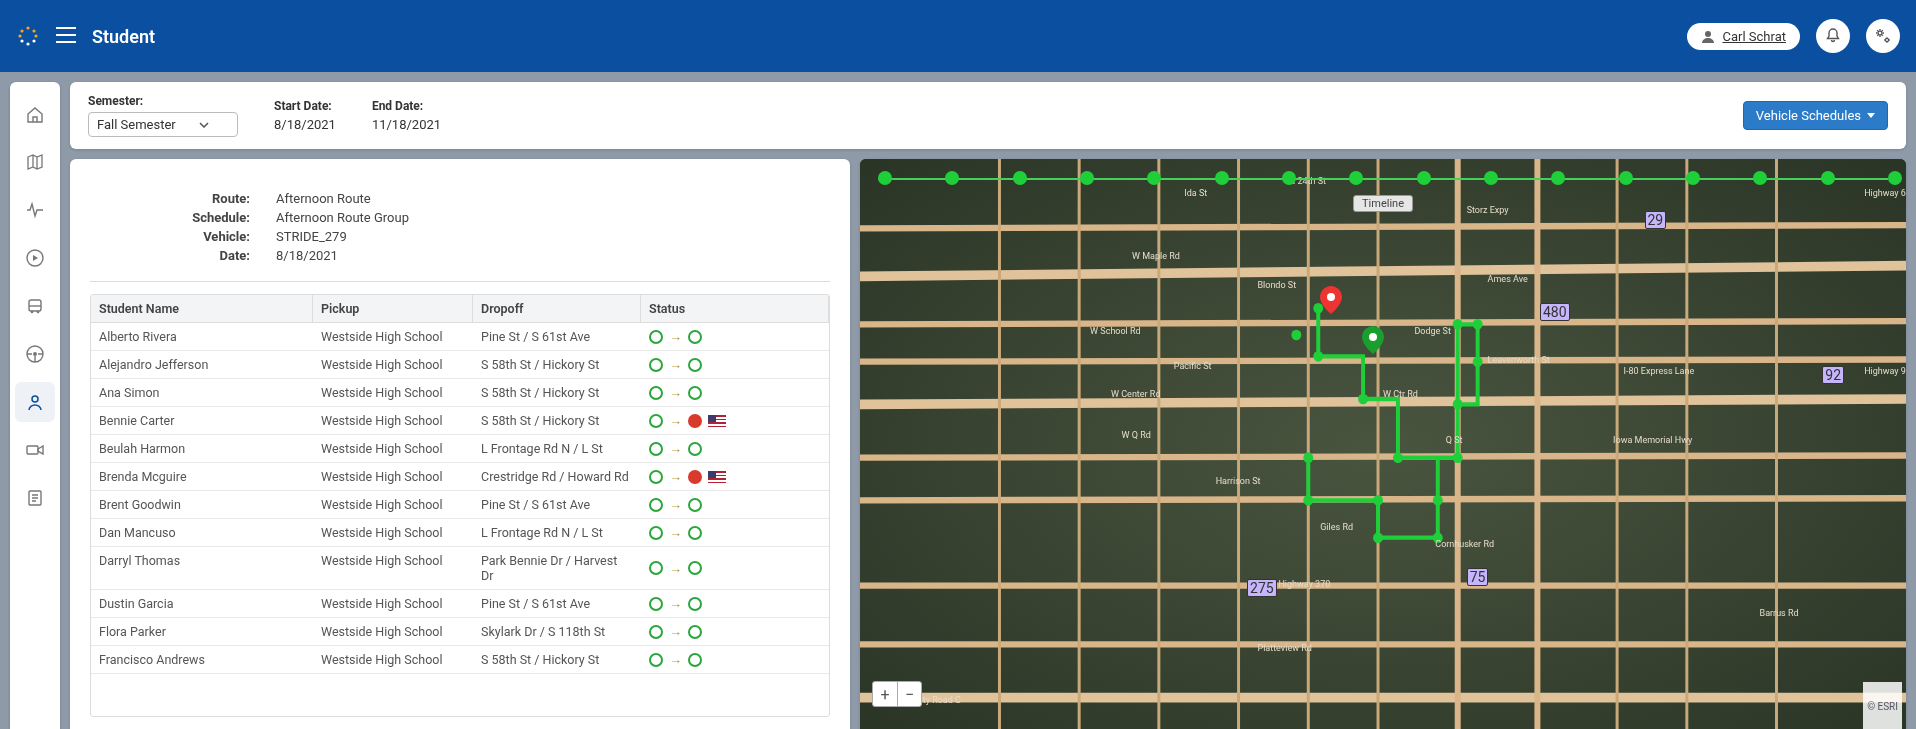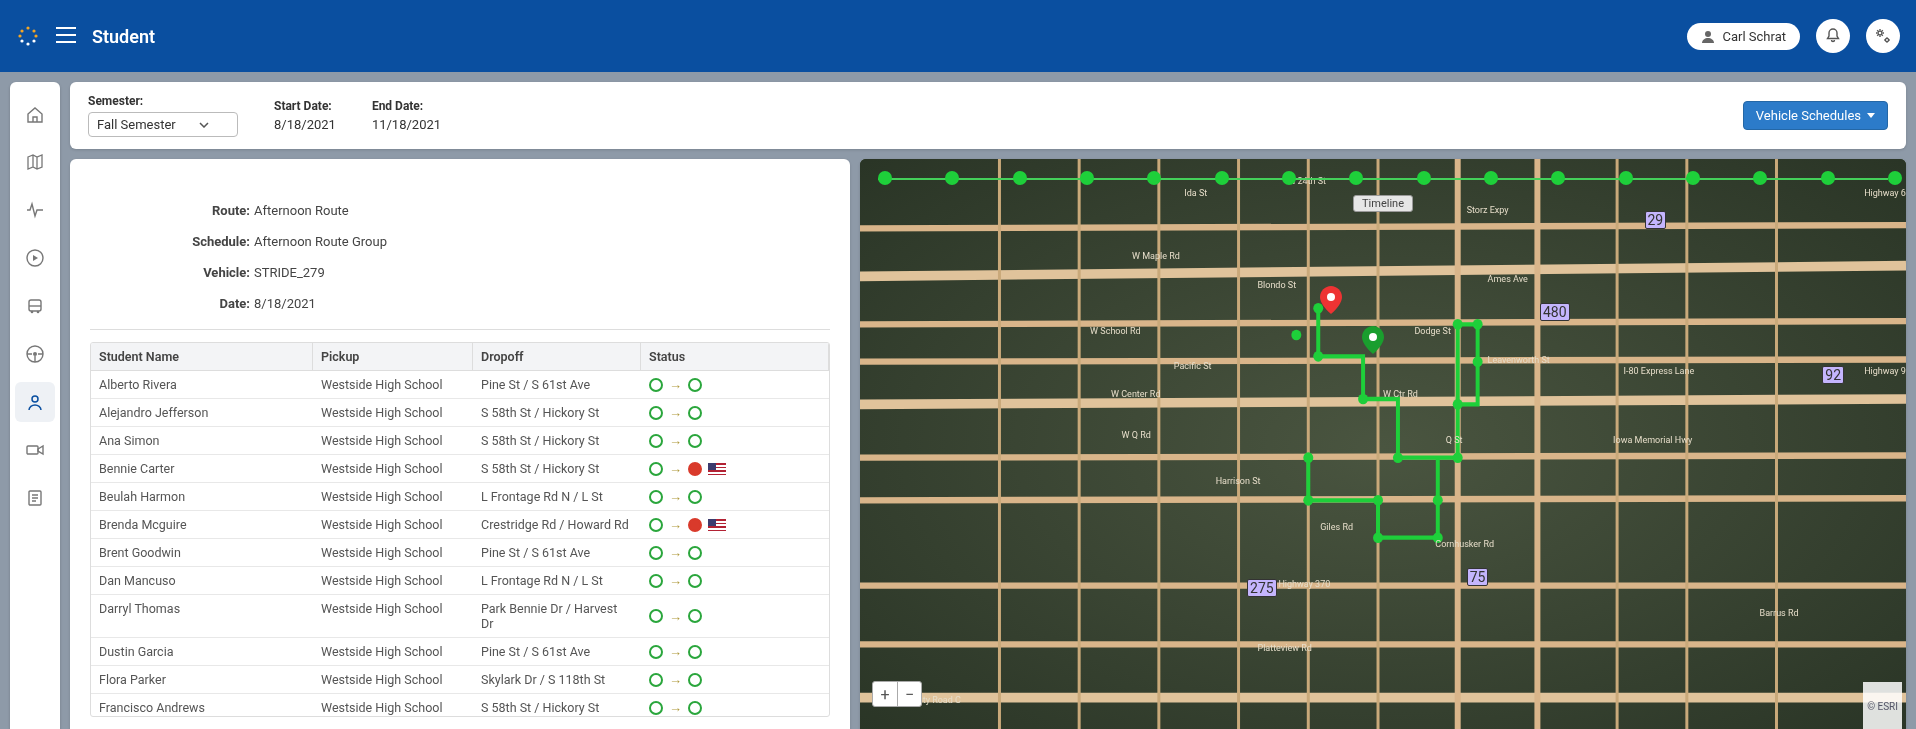--- a/index.html
+++ b/index.html
@@ -4,21 +4,21 @@
 <style>
 * { box-sizing: border-box; margin: 0; padding: 0; }
 body { font-family: -apple-system, BlinkMacSystemFont, "Segoe UI", Roboto, Arial, sans-serif; background: #8e9aa8; width: 1916px; height: 729px; overflow: hidden; font-size: 14px; color: #333; }
 
 
 .topbar { height: 72px; background: #0a4fa0; color: #fff; display: flex; align-items: center; padding: 0 16px; gap: 16px; }
 .logo { width: 24px; height: 24px; display: flex; align-items: center; justify-content: center; }
 .hamburger { width: 20px; cursor: pointer; }
 .page-title { font-size: 18px; font-weight: 600; }
 .topbar-spacer { flex: 1; }
-.user-chip { background: #fff; color: #333; border-radius: 18px; padding: 6px 14px; display: flex; align-items: center; gap: 8px; font-size: 13px; cursor: pointer; }
+.user-chip { background: #fff; color: #333; border-radius: 18px; padding: 6px 14px; display: flex; align-items: center; gap: 8px; font-size: 13px; cursor: pointer; text-decoration: underline; }
 .round-btn { width: 34px; height: 34px; border-radius: 50%; background: #fff; display: flex; align-items: center; justify-content: center; cursor: pointer; color: #555; }
 
 
 .main { display: flex; height: calc(729px - 56px); padding: 10px 10px 10px 10px; gap: 10px; }
 .sidebar { width: 50px; background: #fff; border-radius: 6px; display: flex; flex-direction: column; padding: 12px 0; gap: 8px; box-shadow: 0 1px 3px rgba(0,0,0,0.2); }
 .sidebar-item { width: 40px; height: 40px; margin: 0 auto; display: flex; align-items: center; justify-content: center; border-radius: 6px; cursor: pointer; color: #777; }
 .sidebar-item.active { background: #eef1f5; color: #0a4fa0; }
 
 .content { flex: 1; display: flex; flex-direction: column; gap: 10px; justify-content: space-between; }
 
@@ -35,21 +35,21 @@
 .panels { flex: 1; display: flex; gap: 10px; min-height: 0; }
 .panel { background: #fff; border-radius: 6px; box-shadow: 0 1px 3px rgba(0,0,0,0.15); display: flex; flex-direction: column; min-height: 0; }
 .panel-left { width: 780px; padding: 18px 20px; overflow: hidden; }
 .panel-right { flex: 1; position: relative; overflow: hidden; }
 
 .panel-header { display: flex; align-items: center; justify-content: space-between; }
 .panel-title { font-size: 18px; color: #666; font-weight: 400; }
 .close-btn { width: 22px; height: 22px; background: #e74c3c; color: #fff; border-radius: 4px; display: flex; align-items: center; justify-content: center; cursor: pointer; font-size: 12px; font-weight: bold; }
 
 .summary-meta { margin-top: 12px; padding-bottom: 16px; border-bottom: 1px solid #ddd; }
-.meta-row { display: flex; gap: 4px; padding: 2px 0; font-size: 13px; margin-top: 12px; }
+.meta-row { display: flex; gap: 26px; padding: 2px 0; font-size: 13px; }
 .meta-label { width: 160px; text-align: right; font-weight: 700; color: #444; }
 .meta-value { color: #444; }
 
 .table-wrap { margin-top: 12px; border: 1px solid #ddd; border-radius: 3px; overflow: hidden; display: flex; flex-direction: column; flex: 1; min-height: 0; }
 .table-head { display: flex; background: #f3f4f6; border-bottom: 1px solid #ddd; }
 .th, .td { padding: 6px 8px; font-size: 12.5px; }
 .th { font-weight: 600; color: #444; border-right: 1px solid #ddd; }
 .col-name { width: 222px; }
 .col-pickup { width: 160px; }
 .col-dropoff { width: 168px; }

